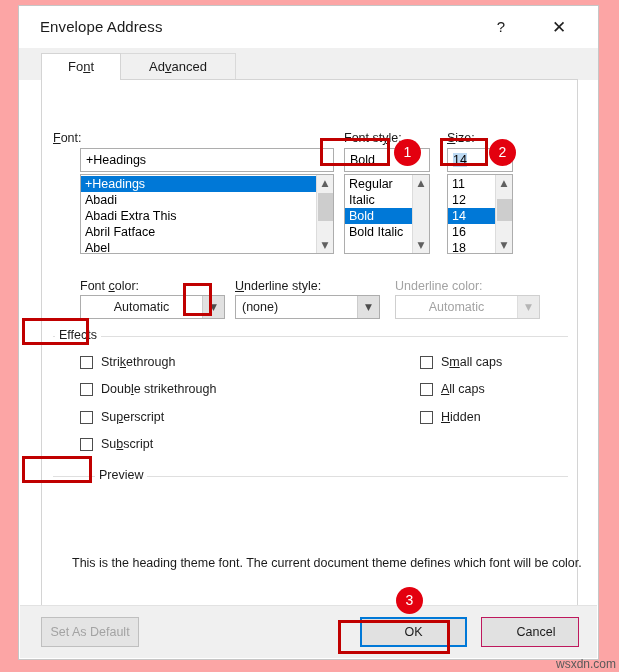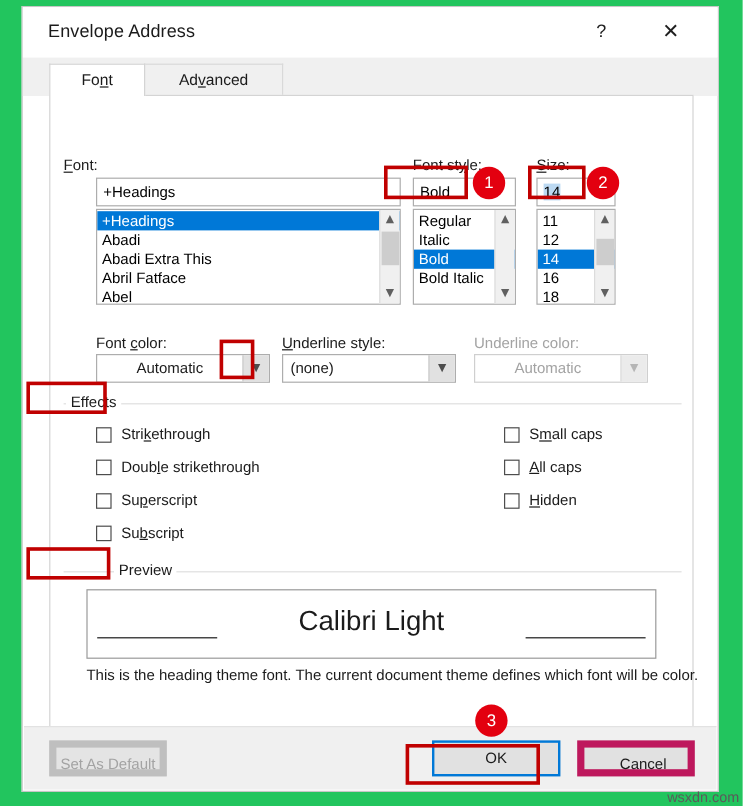--- a/index.html
+++ b/index.html
@@ -13,21 +13,21 @@
     font-family: "Liberation Sans", sans-serif;
     font-size: 12px;
     color: #000000;
     overflow: hidden;
     position: relative;
   }
   #page {
     position: relative;
     width: 619px;
     height: 672px;
-    background: #22c55e;
+    background: #fca5a5;
   }
 
   
   .dialog {
     position: absolute;
     left: 18px;
     top: 5px;
     width: 581px;
     height: 655px;
     background: #ffffff;
@@ -306,21 +306,21 @@
     right: 1px;
     bottom: 1px;
     height: 52px;
     background: #f0f0f0;
     border-top: 1px solid #e2e2e2;
   }
   .btn {
     position: absolute;
     height: 30px;
     background: #e1e1e1;
-    border: 6px solid #be185d;
+    border: 1px solid #be185d;
     box-sizing: border-box;
     font-size: 12.5px;
     color: #1b1b1b;
     text-align: center;
     line-height: 28px;
     cursor: default;
   }
   .btn.disabled { color: #a3a3a3; border-color: #bfbfbf; background: #e4e4e4; }
   .btn.focused { border: 2px solid #0078d7; line-height: 26px; }
 
@@ -467,25 +467,20 @@
         <span class="cblabel"><span></span><u>A</u><span>ll caps</span></span>
       </div>
       <div class="cbrow" style="left:378px; top:329px;">
         <span class="cbox"></span>
         <span class="cblabel"><span></span><u>H</u><span>idden</span></span>
       </div>
 
       <div class="group-line" style="left:11px; top:396px; width:515px;"></div>
       <div class="group-label" style="left:13px; top:388px;margin-left:40px;">Preview</div>
 
-      <div class="preview-box" style="left:30px; top:411px; width:475px; height:58px;">
-        <div class="preview-rule" style="left:8px; width:100px;"></div>
-        <div class="preview-rule" style="right:8px; width:100px;"></div>
-        <div class="preview-text">Calibri Light</div>
-      </div>
       <div class="preview-note" style="left:30px; top:476px;">This is the heading theme font. The current document theme defines which font will be color.</div>
     </div>
 
     <div class="footer">
       <div class="btn disabled" style="left:21px; top:11px; width:98px;">Set As Default</div>
       <div class="btn focused" style="left:340px; top:11px; width:107px;">OK</div>
       <div class="btn" style="left:461px; top:11px; width:98px;padding-left:12px;">Cancel</div>
     </div>
 
   </div>

